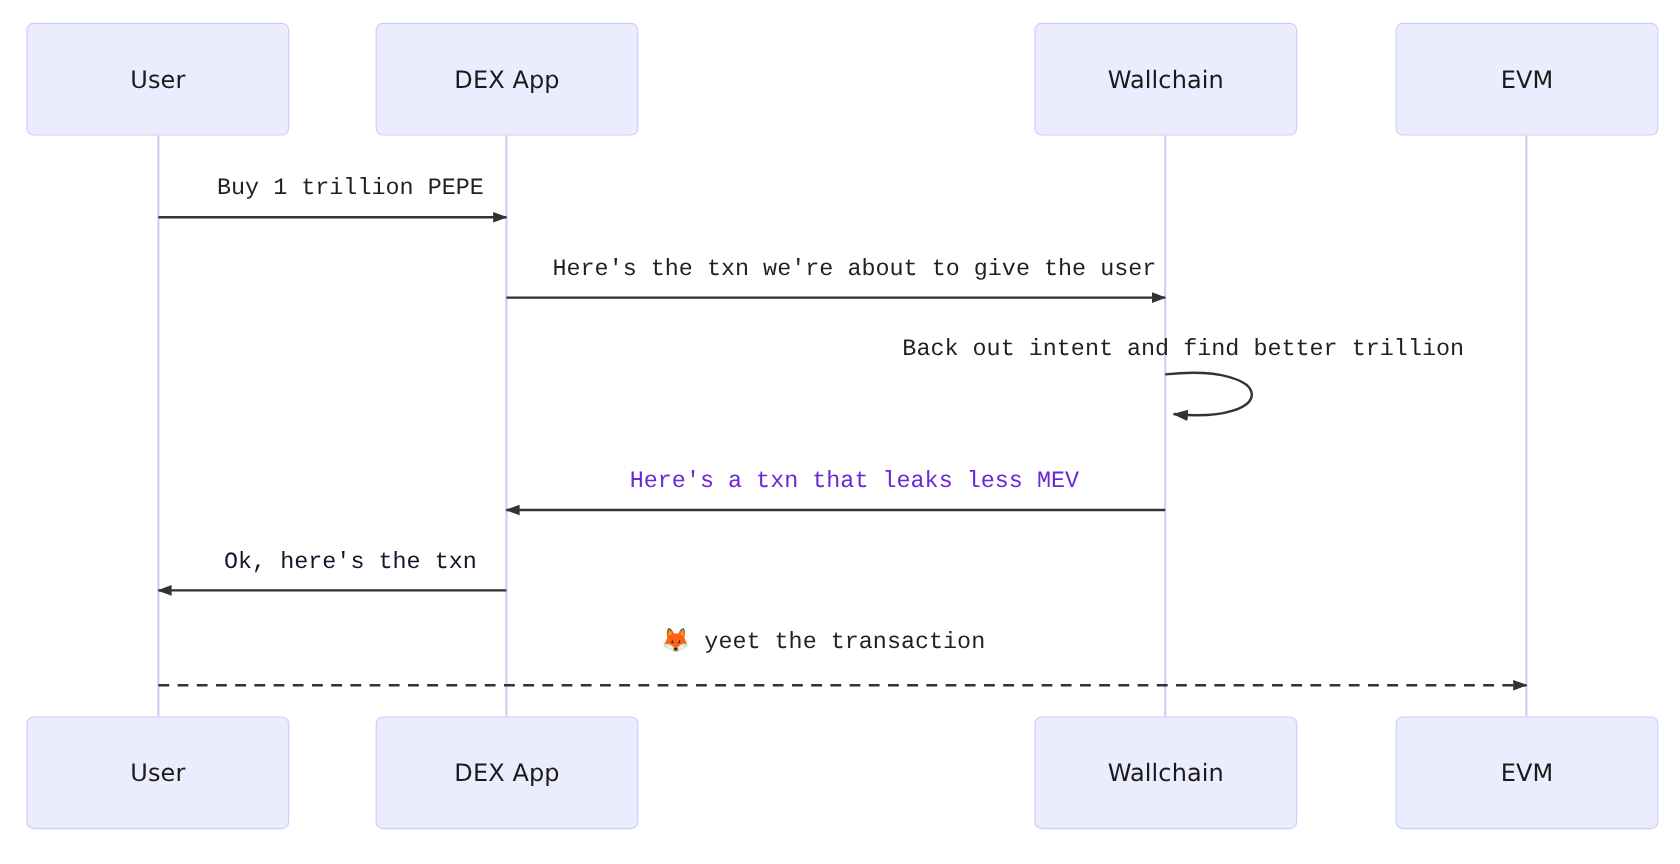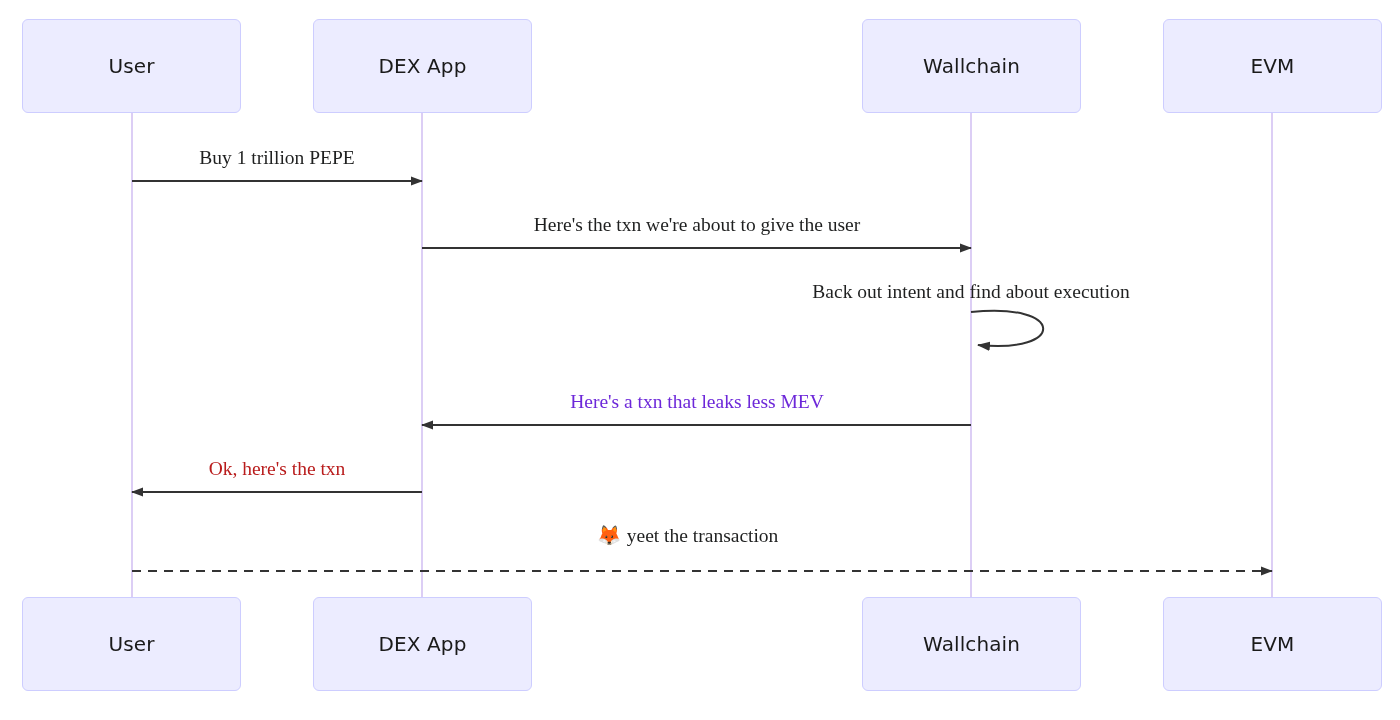--- a/index.html
+++ b/index.html
@@ -38,26 +38,27 @@
   }
   .actor-label {
     font-family: "DejaVu Sans", "Liberation Sans", sans-serif;
     font-size: 20px;
     color: #1a1a1a;
     line-height: 1;
     letter-spacing: 0.1px;
   }
   .msg-label {
     position: absolute;
-    font-family: Liberation Serif, serif;
+    font-family: Liberation Mono, monospace;
     font-size: 19.5px;
     color: #1f2020;
     white-space: nowrap;
     line-height: 1;
     transform: translateX(-50%);
+    margin-left: 15px;
   }
 </style>
 </head>
 <body>
 
 <div id="diagram">
 
   <svg id="vector-layer" viewBox="0 0 1400 720">
     <defs>
       <marker id="arrow-right" markerWidth="12" markerHeight="10" refX="11" refY="5" orient="auto" markerUnits="userSpaceOnUse">
@@ -113,19 +114,19 @@
         <span class="actor-label" style="color: rgb(26, 26, 26);">Wallchain</span>
       </div>
       <div class="actor-box" style="left: 1163px; top: 597px; width: 219px; height: 94px; background: rgb(236, 236, 255); border-color: rgb(205, 205, 255);">
         <span class="actor-label" style="color: rgb(26, 26, 26);">EVM</span>
       </div>
     </div>
 
   <div id="labels">
       <div class="msg-label" style="left: 277px; top: 148px; color: rgb(31, 32, 32);">Buy 1 trillion PEPE</div>
       <div class="msg-label" style="left: 697px; top: 215px; color: rgb(31, 32, 32); text-align: right;">Here's the txn we're about to give the user</div>
-      <div class="msg-label" style="left: 971px; top: 282px; color: rgb(31, 32, 32);">Back out intent and find about execution</div>
+      <div class="msg-label" style="left: 971px; top: 282px; color: rgb(31, 32, 32);">Back out intent and find better trillion</div>
       <div class="msg-label" style="left: 697px; top: 392px; color: #6d28d9;">Here's a txn that leaks less MEV</div>
-      <div class="msg-label" style="left: 277px; top: 459px; color: #b91c1c;">Ok, here's the txn</div>
-      <div class="msg-label" style="left: 688px; top: 526px; color: rgb(31, 32, 32);">🦊 yeet the transaction</div>
+      <div class="msg-label" style="left: 277px; top: 459px; color: #0f172a;">Ok, here's the txn</div>
+      <div class="msg-label" style="left: 671px; top: 526px; color: rgb(31, 32, 32);">🦊 yeet the transaction</div>
     </div>
 
 </div>
 
 </body></html>

